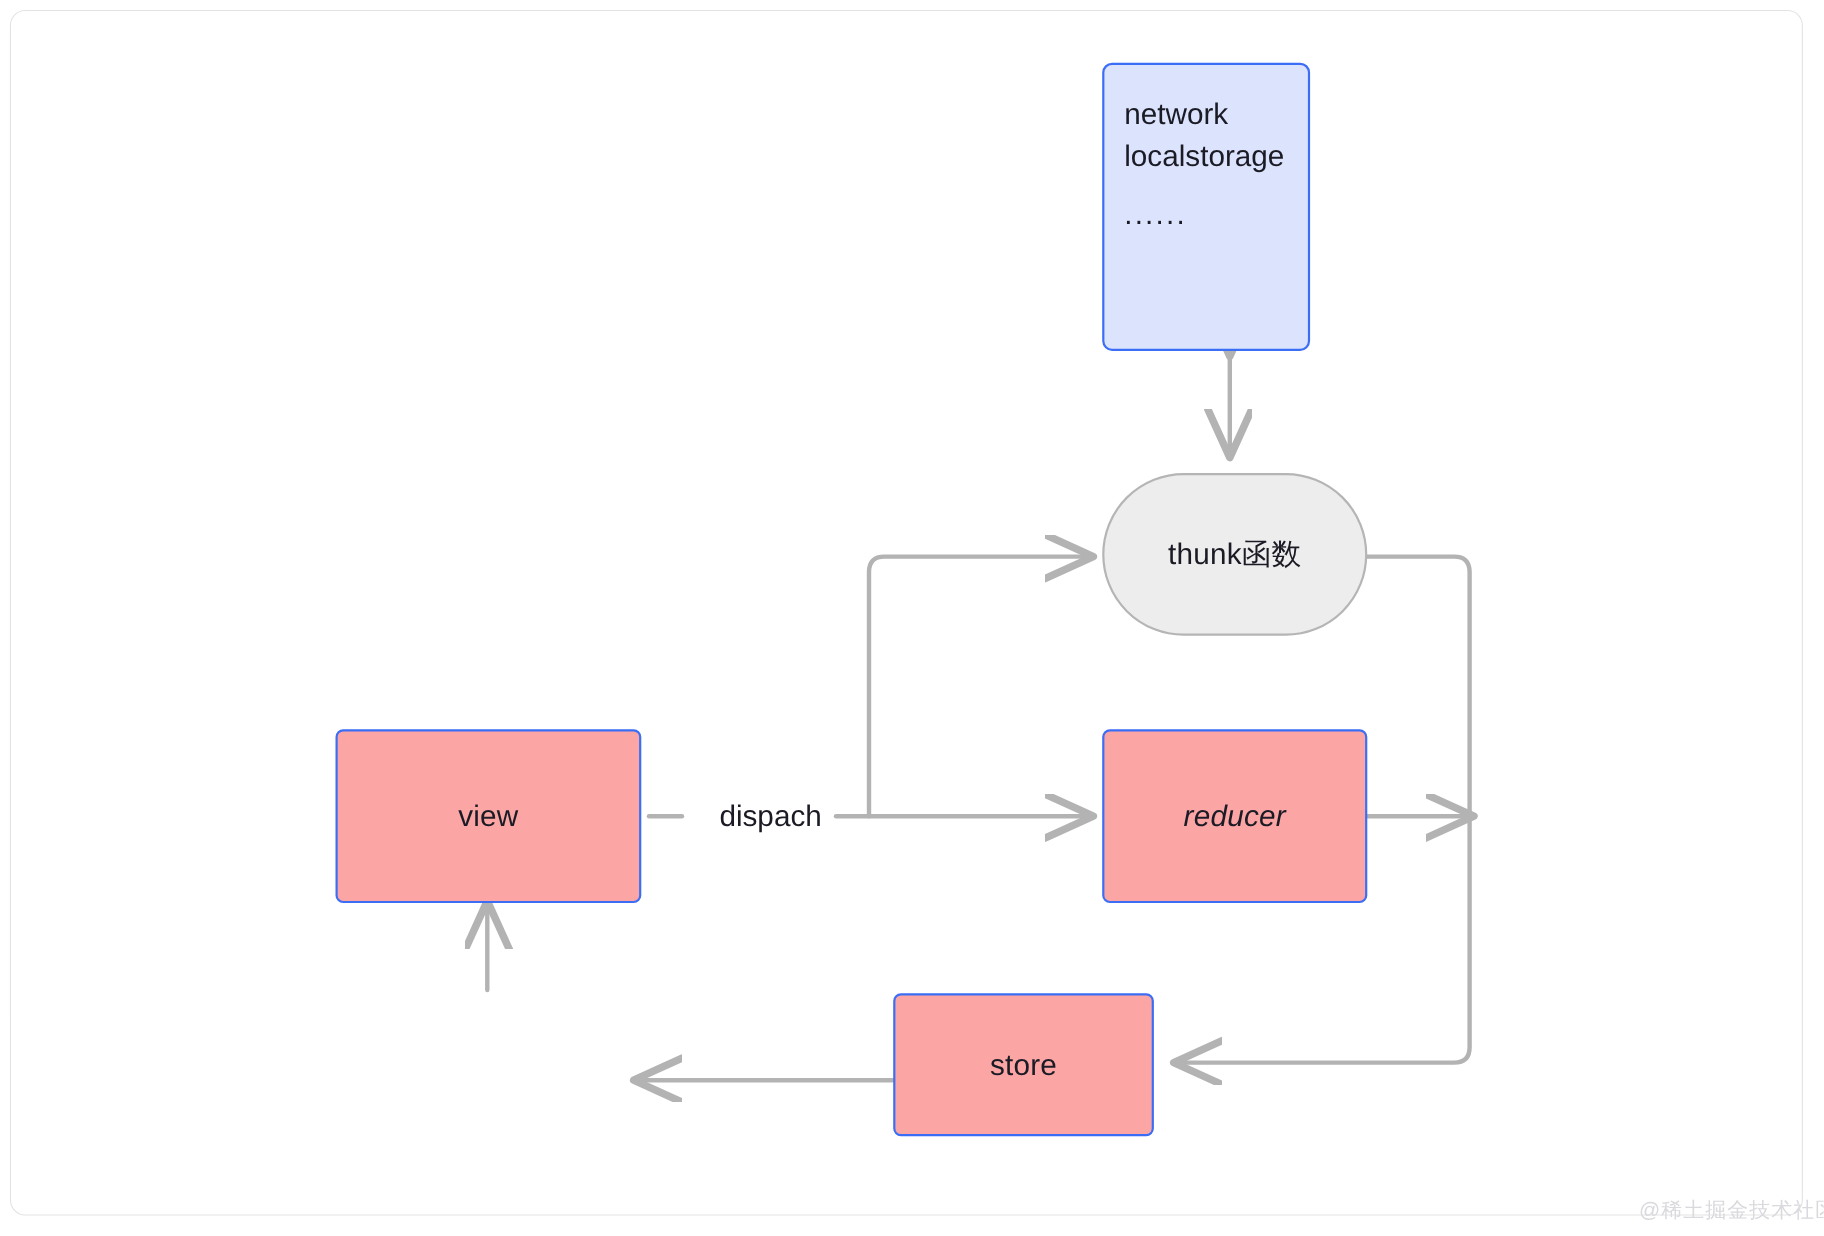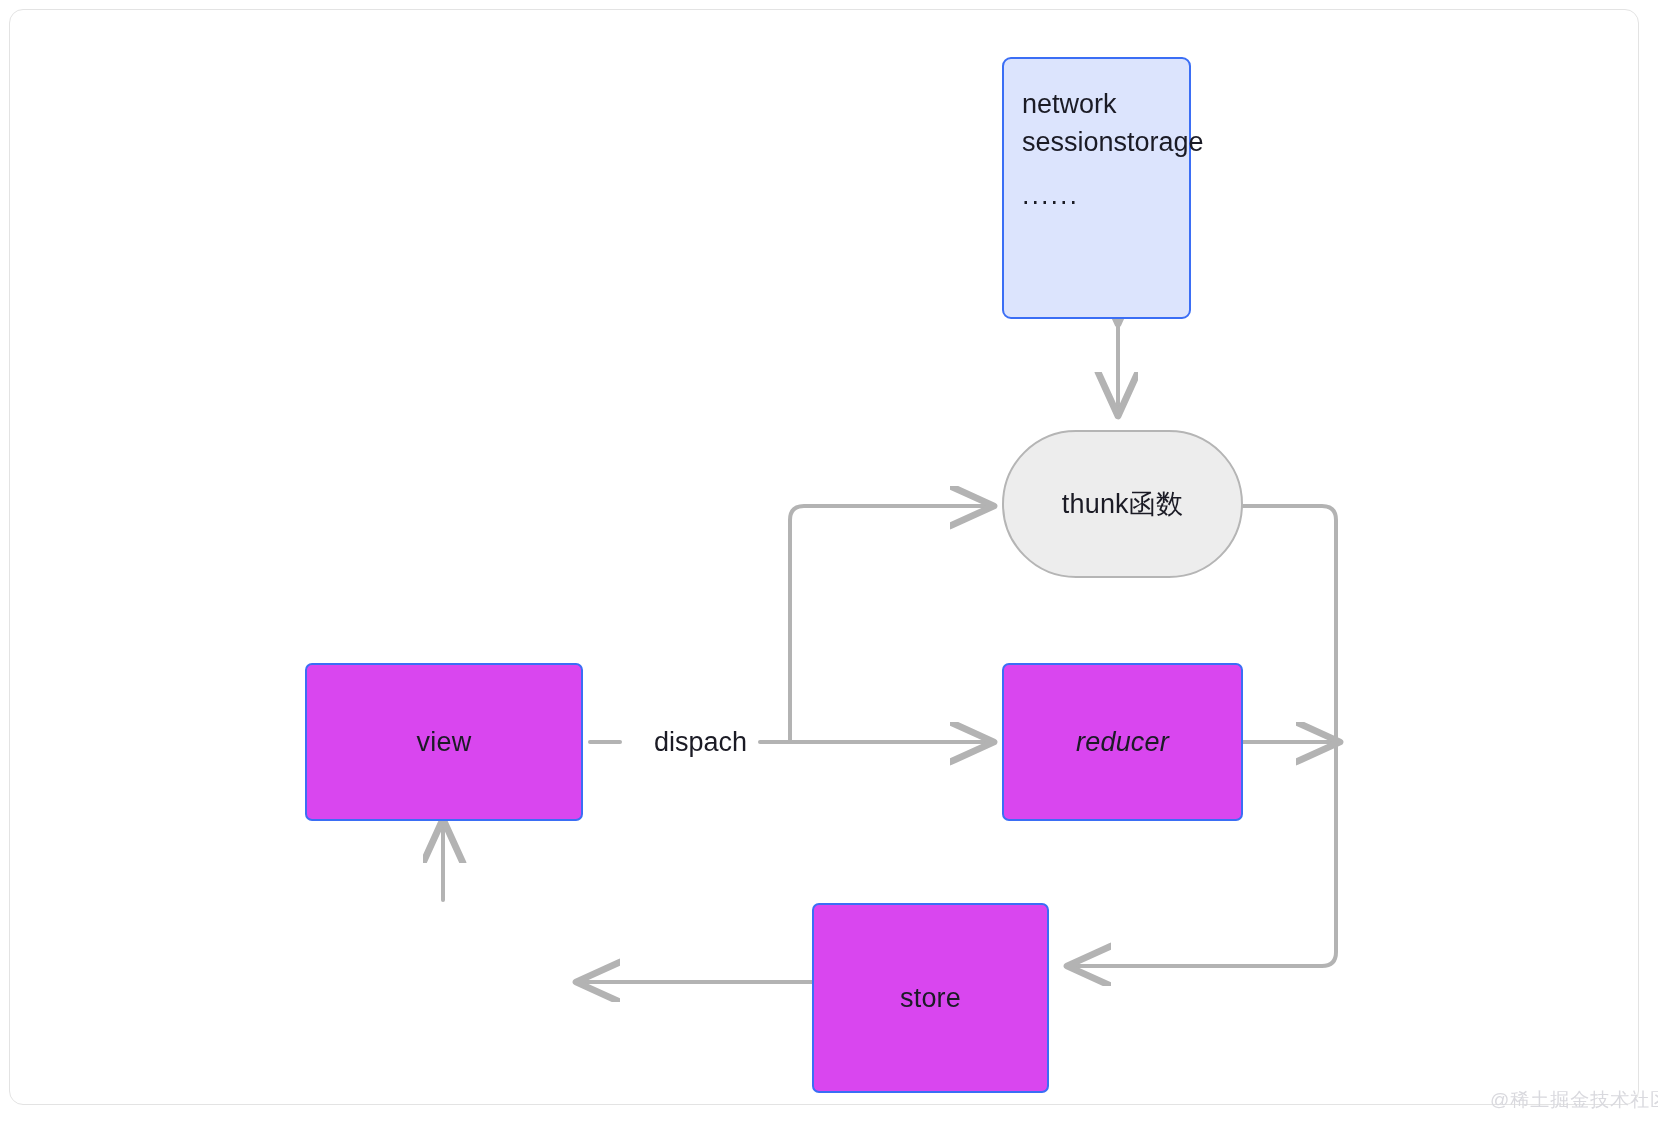--- a/index.html
+++ b/index.html
@@ -38,21 +38,21 @@
   }
   .node {
     position: absolute;
     box-sizing: border-box;
     display: flex;
     align-items: center;
     justify-content: center;
     text-align: center;
   }
   .node-rect {
-    background: #d946ef;
+    background: #fca5a5;
     border: 2.5px solid #3b6ef5;
     border-radius: 7px;
   }
   .node-stadium {
     background: #ededed;
     border: 2px solid #b5b5b5;
     text-align: center;
   }
   .node-label {
     color: #1b1b25;
@@ -120,38 +120,38 @@
 
     <line x1="1243" y1="742" x2="1336" y2="742" stroke="#b3b3b3" stroke-width="4" stroke-linecap="round" marker-end="url(#arrow)"></line>
 
     <line x1="812" y1="982" x2="580" y2="982" stroke="#b3b3b3" stroke-width="4" stroke-linecap="round" marker-end="url(#arrow)"></line>
 
     <line x1="443" y1="900" x2="443" y2="823" stroke="#b3b3b3" stroke-width="4" stroke-linecap="round" marker-end="url(#arrow)"></line>
   </svg>
 
   <div class="multiline-box" style="left:1002px; top:57px; width:189px; height:262px;">
     <div class="line">network</div>
-    <div class="line">sessionstorage</div>
+    <div class="line">localstorage</div>
     <div class="line spacer-line">......</div>
   </div>
 
   <div class="node node-stadium" style="left:1002px; top:430px; width:241px; height:148px; border-radius:74px;">
     <span class="node-label">thunk函数</span>
   </div>
 
   <div class="node node-rect" style="left:305px; top:663px; width:278px; height:158px;">
     <span class="node-label">view</span>
   </div>
 
   <div class="edge-label" style="left:634px; top:727px;">dispach</div>
 
   <div class="node node-rect" style="left:1002px; top:663px; width:241px; height:158px;font-style:italic;">
     <span class="node-label">reducer</span>
   </div>
 
 
-  <div class="node node-rect" style="left:812px; top:903px; width:237px; height:190px;">
+  <div class="node node-rect" style="left:812px; top:903px; width:237px; height:130px;">
     <span class="node-label">store</span>
   </div>
 
   <div class="watermark" style="left:1490px; top:1087px;">@稀土掘金技术社区</div>
 
 </div>
 
 </body></html>

